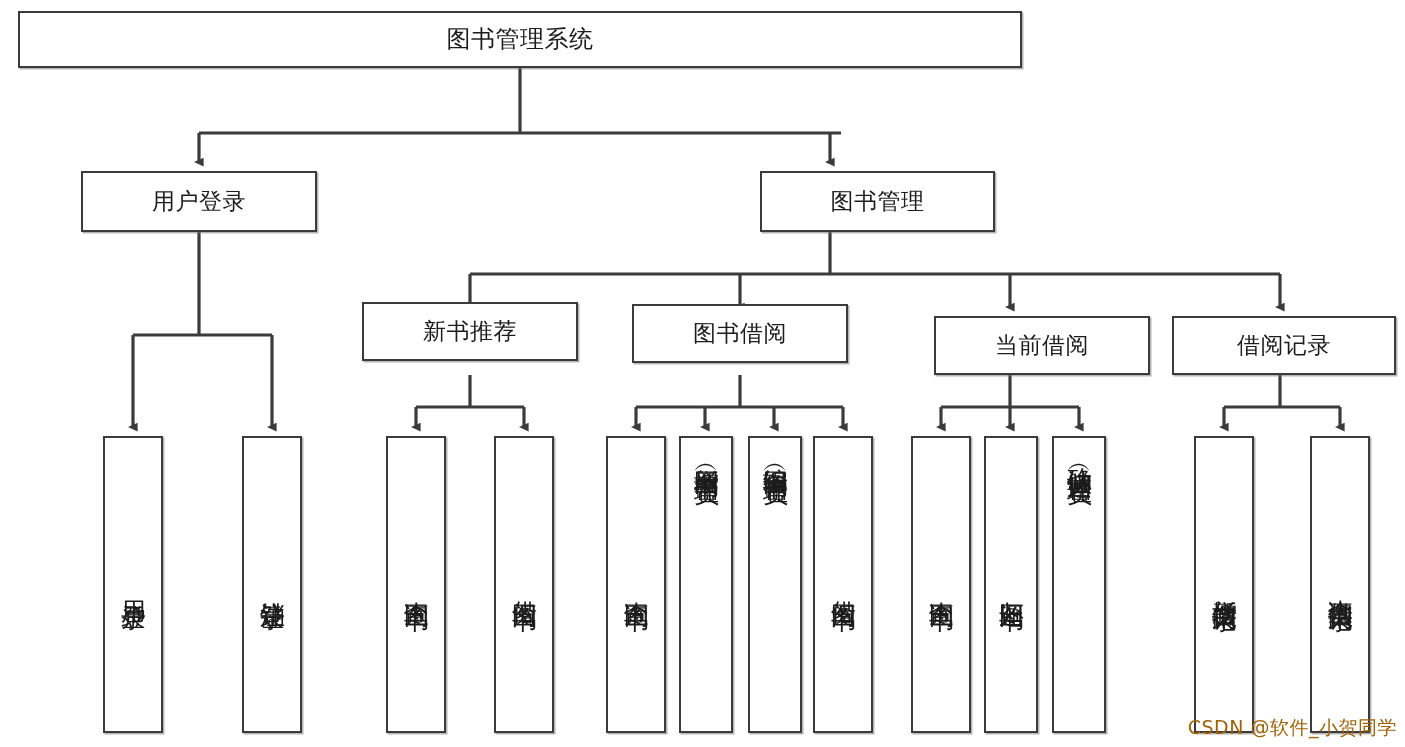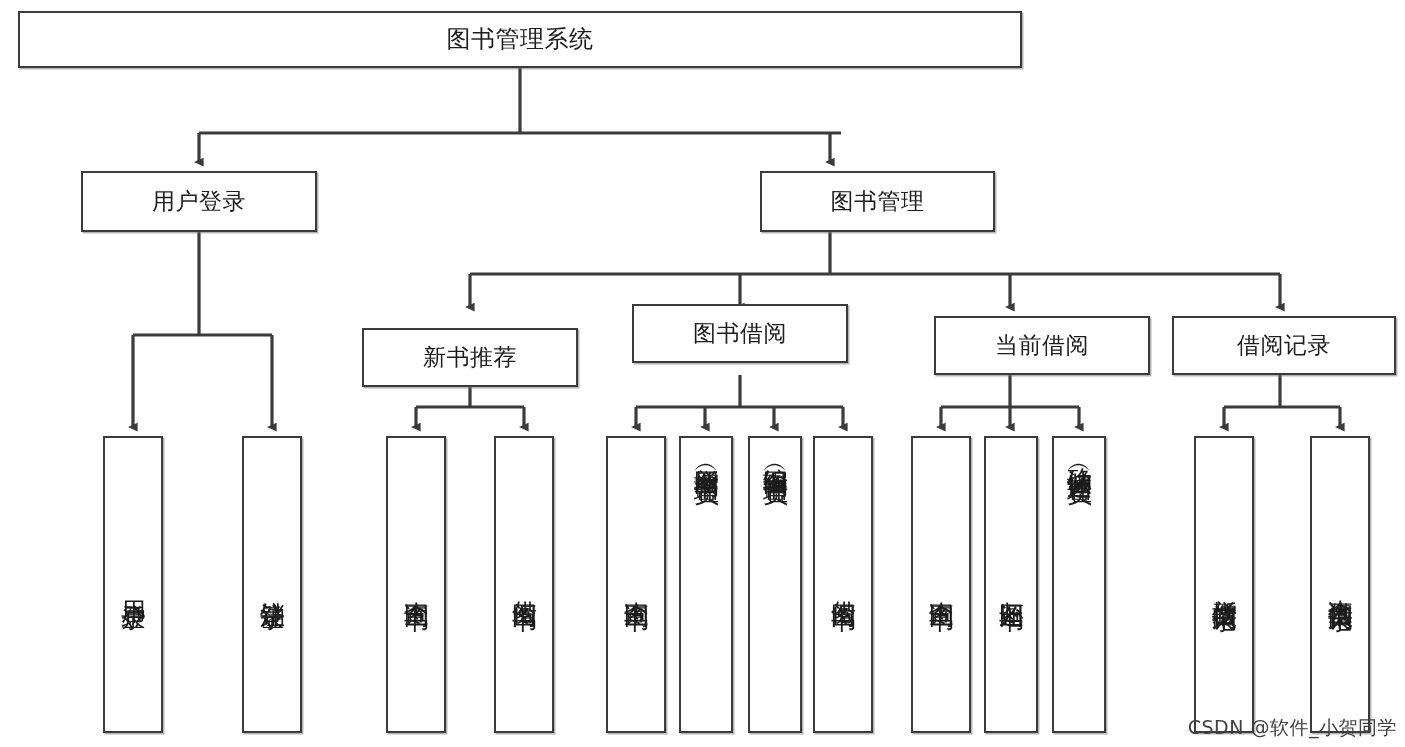--- a/index.html
+++ b/index.html
@@ -62,21 +62,21 @@
   }
   .node.vert.center {
     align-items: center;
     padding-top: 0;
   }
   #watermark {
     position: absolute;
     right: 8px;
     bottom: 6px;
     font-size: 19px;
-    color: #404040;
+    color: #a16207;
     letter-spacing: 0.5px;
     z-index: 3;
     white-space: nowrap;
     font-family: "DejaVu Sans", "Liberation Sans", sans-serif;
   }
 </style>
 </head>
 <body>
 
 <div id="canvas">
@@ -136,21 +136,21 @@
     <span class="lbl">图书管理系统</span>
   </div>
 
   <div class="node horiz" style="left:81px; top:171px; width:236px; height:61px;">
     <span class="lbl">用户登录</span>
   </div>
   <div class="node horiz" style="left:712px; top:171px; width:235px; height:61px;margin-left:48px;">
     <span class="lbl">图书管理</span>
   </div>
 
-  <div class="node horiz" style="left:362px; top:328px; width:216px; height:59px;">
+  <div class="node horiz" style="left:362px; top:302px; width:216px; height:59px;">
     <span class="lbl">新书推荐</span>
   </div>
   <div class="node horiz" style="left:632px; top:304px; width:216px; height:59px;">
     <span class="lbl">图书借阅</span>
   </div>
   <div class="node horiz" style="left:934px; top:316px; width:216px; height:59px;">
     <span class="lbl">当前借阅</span>
   </div>
   <div class="node horiz" style="left:1172px; top:316px; width:224px; height:59px;">
     <span class="lbl">借阅记录</span>

